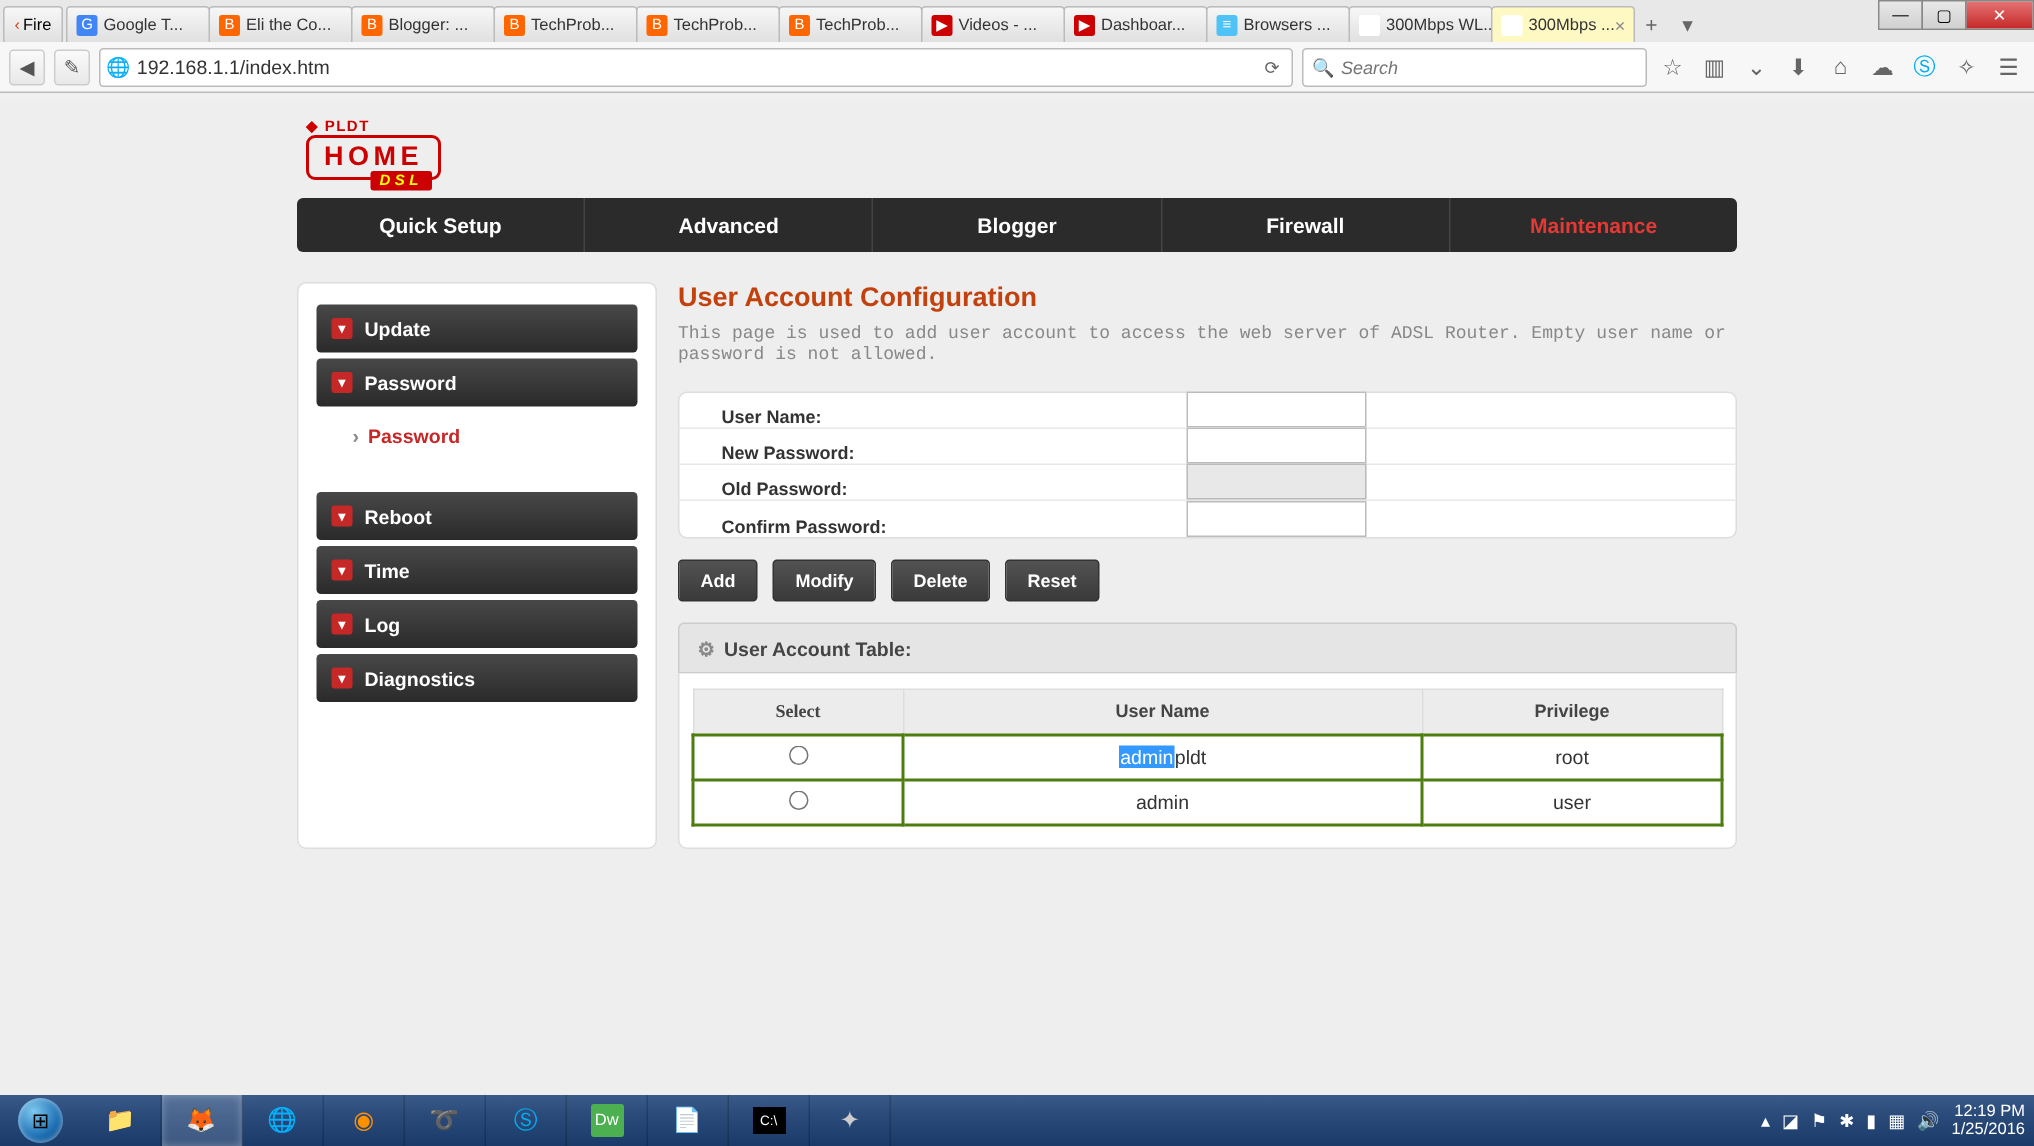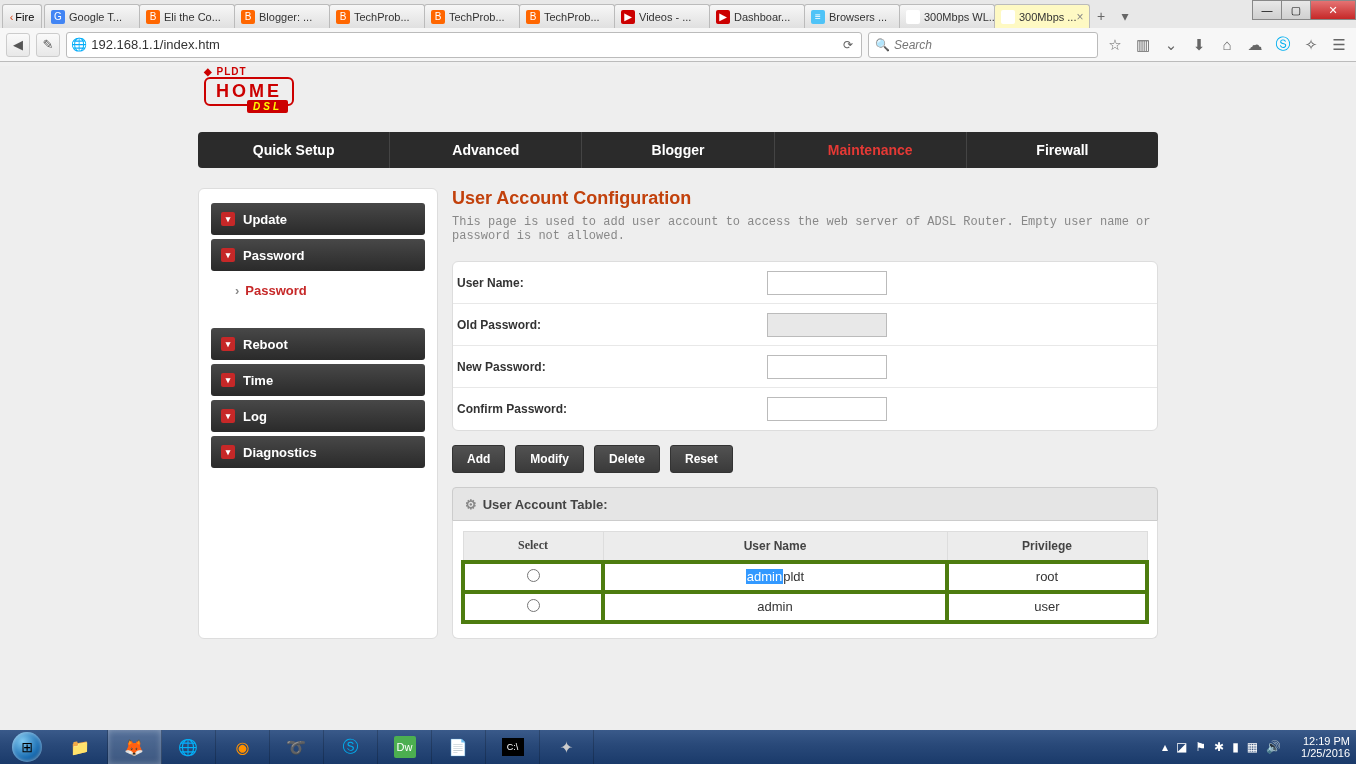--- a/index.html
+++ b/index.html
@@ -29,21 +29,21 @@
 .searchbox-wrap { display: flex; align-items: center; width: 230px; height: 26px; border: 1px solid #bbb; border-radius: 3px; background: #fff; padding: 0 6px; }
 .searchbox-wrap .mag { color: #888; font-size: 12px; margin-right: 4px; }
 .searchbox { border: none; outline: none; flex: 1; font-size: 12px; font-style: italic; color: #888; }
 .tool-icon { width: 22px; height: 22px; display: flex; align-items: center; justify-content: center; color: #666; font-size: 15px; }
 
 
 .page { position: absolute; top: 66px; left: 0; right: 0; bottom: 34px; background: #eee; overflow: hidden; }
 .page-inner { width: 960px; margin: 0 auto; }
 
 
-.logo-area { height: 66px; display: flex; align-items: flex-start; padding-left: 6px; }
+.logo-area { height: 66px; display: flex; align-items: center; padding-left: 6px; }
 .logo-box { display: flex; flex-direction: column; }
 .logo-pldt { font-size: 10px; color: #c00; letter-spacing: 1px; font-weight: bold; }
 .logo-home { border: 2px solid #c00; border-radius: 6px; padding: 2px 10px; font-family: 'Courier New', monospace; font-weight: bold; font-size: 18px; color: #c00; letter-spacing: 3px; text-align: center; position: relative; }
 .logo-dsl { position: absolute; right: 4px; bottom: -9px; background: #c00; color: #ff0; font-size: 10px; font-style: italic; font-weight: bold; padding: 1px 6px; border-radius: 2px; }
 
 
 .topnav { display: flex; height: 36px; background: #2b2b2b; border-radius: 4px; }
 .topnav-item { flex: 1; display: flex; align-items: center; justify-content: center; color: #fff; font-size: 14px; font-weight: bold; border-right: 1px solid #444; cursor: pointer; }
 .topnav-item:last-child { border-right: none; }
 .topnav-item.active { color: #e53935; }
@@ -55,50 +55,50 @@
 .side-item .chev { width: 14px; height: 14px; background: #c62828; border-radius: 2px; display: flex; align-items: center; justify-content: center; font-size: 9px; margin-right: 8px; color: #fff; }
 .side-sub { color: #c62828; font-size: 13px; font-weight: bold; padding: 8px 0 14px 24px; cursor: pointer; }
 .side-sub::before { content: "›"; margin-right: 6px; color: #888; }
 .side-gap { height: 16px; }
 
 .main { flex: 1; }
 .page-title { color: #c2410c; font-size: 18px; font-weight: bold; margin-bottom: 6px; }
 .page-desc { color: #888; font-size: 12px; margin-bottom: 18px; font-family: Liberation Mono, monospace; }
 
 .form-box { background: #fff; border: 1px solid #ddd; border-radius: 6px; padding: 0; }
-.form-row { display: flex; align-items: center; height: 42px; border-bottom: 1px solid #e8e8e8; padding: 0 4px; }
+.form-row { display: flex; align-items: flex-end; height: 24px; border-bottom: 1px solid #e8e8e8; padding: 0 28px; }
 .form-row:last-child { border-bottom: none; }
 .form-label { width: 310px; font-size: 12px; font-weight: bold; color: #333; }
 .form-input { width: 120px; height: 24px; border: 1px solid #bbb; padding: 0 4px; font-size: 12px; }
 .form-input.disabled { background: #e8e8e8; }
 .form-select { height: 24px; border: 1px solid #888; font-size: 12px; padding: 0 2px; }
 
 .btn-row { display: flex; gap: 10px; margin: 14px 0; }
 .btn { height: 28px; padding: 0 14px; background: linear-gradient(#525252,#3a3a3a); color: #fff; border: 1px solid #333; border-radius: 3px; font-size: 12px; font-weight: bold; cursor: pointer; }
 
 .table-head { display: flex; align-items: center; height: 34px; background: #e5e5e5; border: 1px solid #ccc; border-radius: 4px 4px 0 0; padding: 0 12px; font-size: 13px; font-weight: bold; color: #444; gap: 6px; }
 .gear { color: #888; font-size: 13px; }
 
 .acct-table { width: 100%; border-collapse: collapse; background: #fff; }
 .acct-table th { background: #ececec; font-size: 12px; font-weight: bold; color: #444; height: 30px; border: 1px solid #ddd; }
-.acct-table td { text-align: center; font-size: 13px; color: #333; height: 30px; border: 4px solid #4d7c0f; }
+.acct-table td { text-align: center; font-size: 13px; color: #333; height: 30px; border: 2px solid #4d7c0f; }
 .acct-table .sel-col { width: 140px; font-family: Liberation Serif, serif; }
 .acct-table .priv-col { width: 200px; }
 .highlight { background: #3399ff; color: #fff; padding: 0 1px; }
 .table-box { border: 1px solid #ddd; border-top: none; border-radius: 0 0 6px 6px; padding: 10px 8px 14px; background: #fff; }
 
 
 .taskbar { position: absolute; bottom: 0; left: 0; right: 0; height: 34px; background: linear-gradient(#3a5a8a 0%, #2a4a7a 40%, #1a3a6a 100%); display: flex; align-items: stretch; }
 .start-orb { width: 54px; display: flex; align-items: center; justify-content: center; }
 .orb { width: 30px; height: 30px; border-radius: 50%; background: radial-gradient(circle at 35% 30%, #7ec8f0, #1a6db2 60%, #0a3a6a); display: flex; align-items: center; justify-content: center; box-shadow: inset 0 0 4px rgba(255,255,255,.6); }
 .task-btn { width: 54px; display: flex; align-items: center; justify-content: center; border-right: 1px solid rgba(0,0,0,.2); }
 .task-btn.active { background: rgba(255,255,255,.15); box-shadow: inset 0 0 6px rgba(255,255,255,.3); }
 .task-icon { width: 26px; height: 26px; display: flex; align-items: center; justify-content: center; font-size: 16px; }
 .tray { margin-left: auto; display: flex; align-items: center; gap: 8px; padding: 0 6px; color: #fff; font-size: 11px; }
-.tray-time { text-align: right; line-height: 1.1; font-size: 11px; margin-left: 12px; }
+.tray-time { text-align: right; line-height: 1.1; font-size: 11px; }
 .tray-icon { font-size: 12px; color: #fff; }
 </style>
 </head>
 <body>
 
 <div class="win-controls">
   <div class="win-btn">—</div>
   <div class="win-btn">▢</div>
   <div class="win-btn close">✕</div>
 </div>
@@ -191,22 +191,22 @@
           <span>HOME</span>
           <span class="logo-dsl">DSL</span>
         </div>
       </div>
     </div>
 
     <div class="topnav" id="topnav">
         <div class="topnav-item">Quick Setup</div>
         <div class="topnav-item">Advanced</div>
         <div class="topnav-item">Blogger</div>
+        <div class="topnav-item">Firewall</div>
         <div class="topnav-item active">Maintenance</div>
-        <div class="topnav-item">Firewall</div>
       </div>
 
     <div class="content">
       <div class="sidebar">
         <div id="side1">
             <div class="side-item">
               <span class="chev">▾</span>
               <span>Update</span>
             </div>
             <div class="side-item">
@@ -239,26 +239,26 @@
       <div class="main">
         <div class="page-title">User Account Configuration</div>
         <div class="page-desc">This page is used to add user account to access the web server of ADSL Router. Empty user name or password is not allowed.</div>
 
         <div class="form-box">
           <div class="form-row">
             <div class="form-label">User Name:</div>
             <input class="form-input" type="text" style="">
           </div>
           <div class="form-row">
+            <div class="form-label">New Password:</div>
+            <input class="form-input" type="password" style="">
+          </div>
+          <div class="form-row">
             <div class="form-label">Old Password:</div>
             <input class="form-input disabled" type="password" disabled="" style="">
-          </div>
-          <div class="form-row">
-            <div class="form-label">New Password:</div>
-            <input class="form-input" type="password" style="">
           </div>
           <div class="form-row">
             <div class="form-label">Confirm Password:</div>
             <input class="form-input" type="password" style="">
           </div>
         </div>
 
         <div class="btn-row">
           <button class="btn">Add</button>
           <button class="btn">Modify</button>

